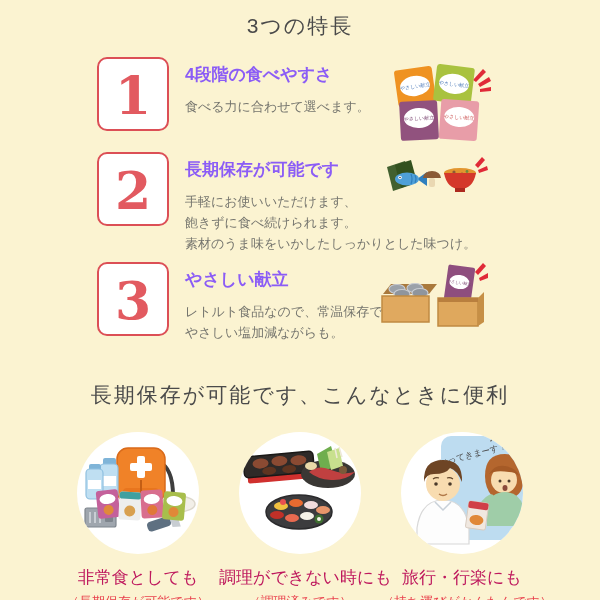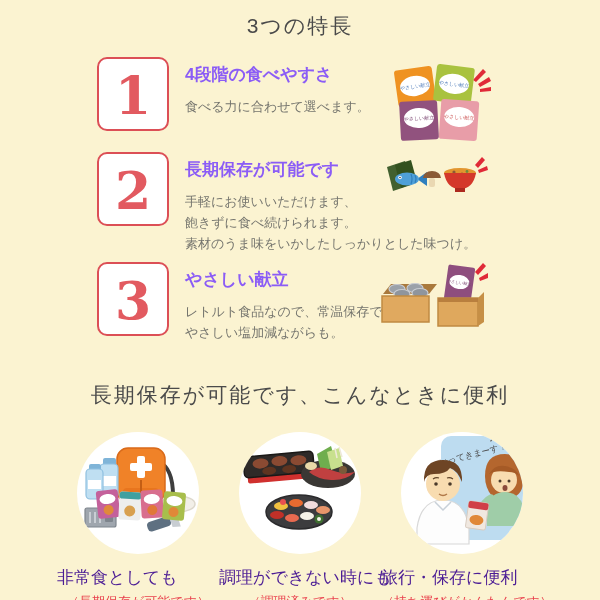--- a/index.html
+++ b/index.html
@@ -32,21 +32,21 @@
   .art{position:absolute;}
   .art1{left:390px;top:58px;}
   .art2{left:383px;top:155px;}
   .art3{left:380px;top:256px;}
   .usecases{position:absolute;top:432px;left:57px;width:486px;display:flex;}
   .usecase{width:162px;flex:none;}
   .circle{
     width:122px;height:122px;border-radius:50%;background:#FFFFFF;
     margin:0 auto;overflow:hidden;position:relative;
   }
-  .caption{margin-top:12px;text-align:left;font-size:17px;color:#4c1d95;white-space:nowrap;}
+  .caption{margin-top:12px;text-align:center;font-size:17px;color:#be185d;white-space:nowrap;}
   .note{margin-top:4px;text-align:center;font-size:13px;color:#E9414D;white-space:nowrap;}
   svg{display:block;}
 </style>
 </head>
 <body>
 
 <div class="page">
 
   <div class="section-title t1">3つの特長</div>
 
@@ -310,18 +310,18 @@
             <path d="M32 47 q3 -2 6 -1 M46 46 q3 -1 6 1" stroke="#5E4328" stroke-width="1.2" fill="none"></path>
             <path d="M38 62 q4 3 8 0" stroke="#B07848" stroke-width="1.5" fill="none"></path>
             <g transform="rotate(8 76 84)">
               <rect x="66" y="70" width="20" height="27" rx="2" fill="#F0E8E0" stroke="#D8CCC0" stroke-width="1"></rect>
               <rect x="66" y="70" width="20" height="7" rx="2" fill="#D04048"></rect>
               <ellipse cx="76" cy="88" rx="7" ry="5" fill="#E08838"></ellipse>
             </g>
           </g>
         </svg>
       </div>
-      <div class="caption">旅行・保存に便利</div>
+      <div class="caption">旅行・行楽にも</div>
       <div class="note">（持ち運びがかんたんです）</div>
     </div>
 
   </div>
 </div>
 
 </body></html>

